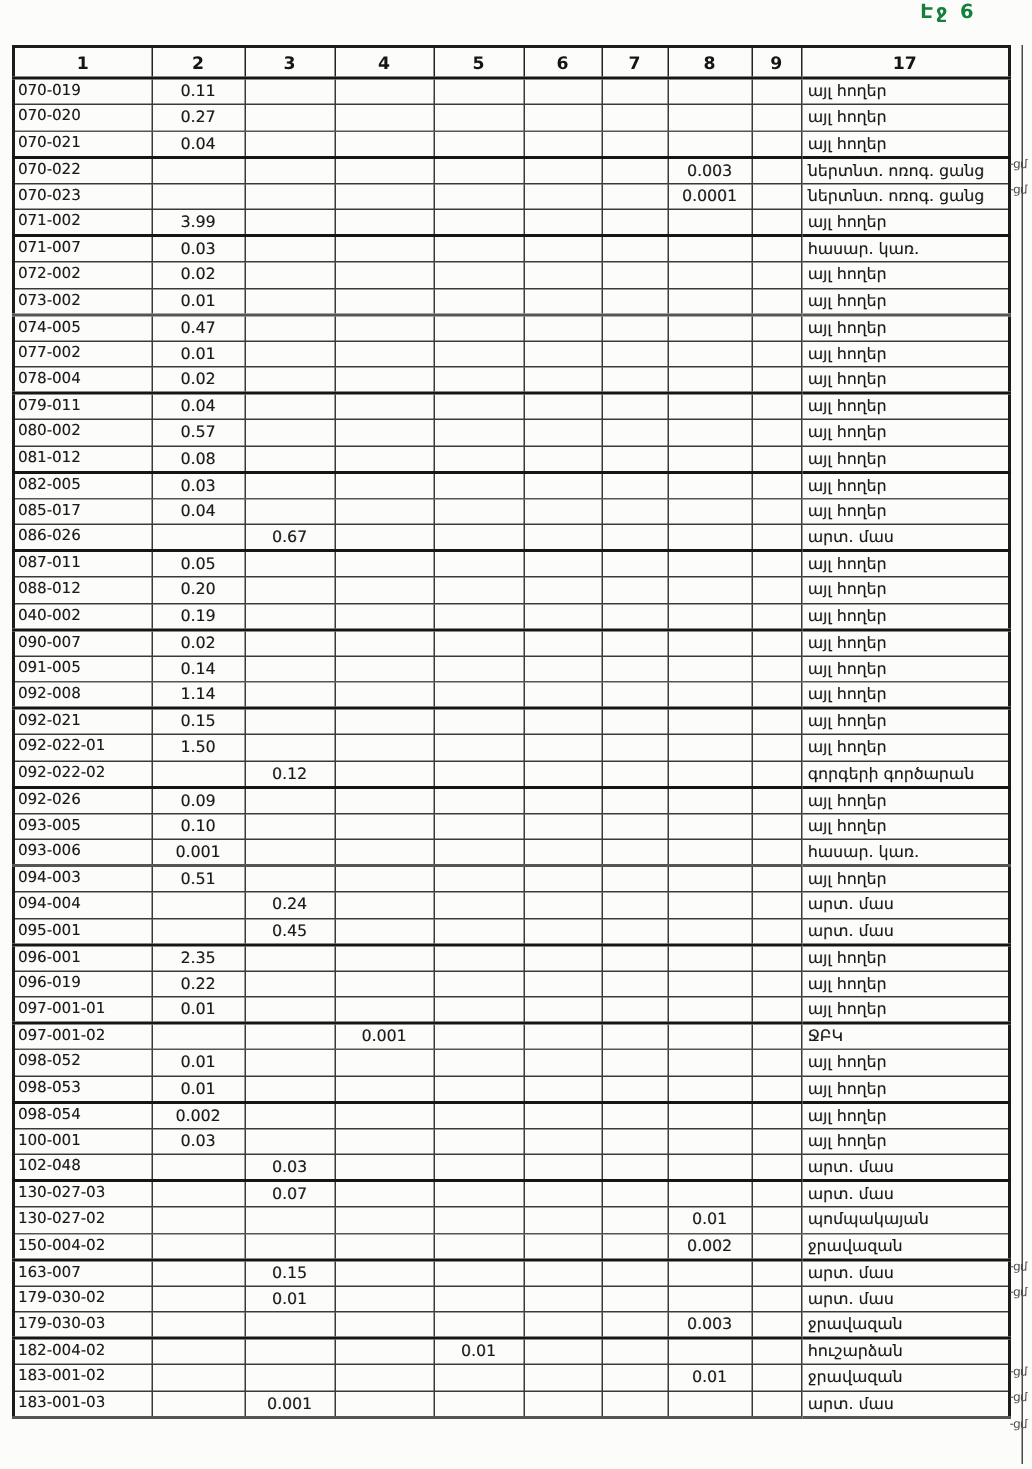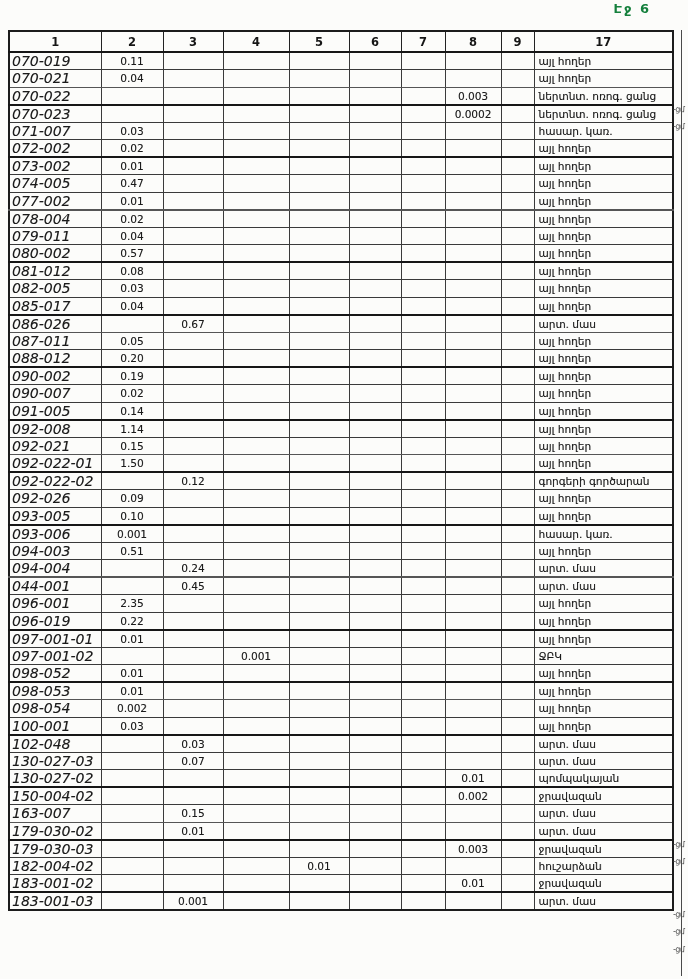--- a/index.html
+++ b/index.html
@@ -44,21 +44,21 @@
     font-size: 10.5px;
     line-height: 16px;
     padding: 0 3px;
     white-space: nowrap;
     overflow: hidden;
     text-shadow: 0.3px 0 0 rgba(0,0,0,0.35);
   }
   
   tbody tr:nth-child(3n) td { border-bottom-width: 2px; border-bottom-color: #161616; }
   tbody tr:nth-child(7n+2) td { border-bottom-color: #555; }
-  td.c0 { text-align: left; font-size: 14px; padding-left: 2px; font-style: italic; }
+  td.c0 { text-align: left; font-size: 10px; padding-left: 2px; }
   td.num { text-align: center; }
   td.c9 { text-align: left; padding-left: 4px; }
   .outer-right-line {
     position: absolute;
     left: 681px; top: 30px;
     width: 1px; height: 946px;
     background: #4a4a4a;
   }
   .margin-note {
     position: absolute;
@@ -109,20 +109,32 @@
         <td class="c2 num"></td>
         <td class="c3 num"></td>
         <td class="c4 num"></td>
         <td class="c5 num"></td>
         <td class="c6 num"></td>
         <td class="c7 num"></td>
         <td class="c8 num"></td>
         <td class="c9">այլ հողեր</td>
       </tr>
       <tr>
+        <td class="c0">070-020</td>
+        <td class="c1 num">0.27</td>
+        <td class="c2 num"></td>
+        <td class="c3 num"></td>
+        <td class="c4 num"></td>
+        <td class="c5 num"></td>
+        <td class="c6 num"></td>
+        <td class="c7 num"></td>
+        <td class="c8 num"></td>
+        <td class="c9">այլ հողեր</td>
+      </tr>
+      <tr>
         <td class="c0">070-021</td>
         <td class="c1 num">0.04</td>
         <td class="c2 num"></td>
         <td class="c3 num"></td>
         <td class="c4 num"></td>
         <td class="c5 num"></td>
         <td class="c6 num"></td>
         <td class="c7 num"></td>
         <td class="c8 num"></td>
         <td class="c9">այլ հողեր</td>
@@ -140,23 +152,35 @@
         <td class="c9">ներտնտ. ոռոգ. ցանց</td>
       </tr>
       <tr>
         <td class="c0">070-023</td>
         <td class="c1 num"></td>
         <td class="c2 num"></td>
         <td class="c3 num"></td>
         <td class="c4 num"></td>
         <td class="c5 num"></td>
         <td class="c6 num"></td>
-        <td class="c7 num">0.0002</td>
+        <td class="c7 num">0.0001</td>
         <td class="c8 num"></td>
         <td class="c9">ներտնտ. ոռոգ. ցանց</td>
+      </tr>
+      <tr>
+        <td class="c0">071-002</td>
+        <td class="c1 num">3.99</td>
+        <td class="c2 num"></td>
+        <td class="c3 num"></td>
+        <td class="c4 num"></td>
+        <td class="c5 num"></td>
+        <td class="c6 num"></td>
+        <td class="c7 num"></td>
+        <td class="c8 num"></td>
+        <td class="c9">այլ հողեր</td>
       </tr>
       <tr>
         <td class="c0">071-007</td>
         <td class="c1 num">0.03</td>
         <td class="c2 num"></td>
         <td class="c3 num"></td>
         <td class="c4 num"></td>
         <td class="c5 num"></td>
         <td class="c6 num"></td>
         <td class="c7 num"></td>
@@ -313,21 +337,21 @@
         <td class="c2 num"></td>
         <td class="c3 num"></td>
         <td class="c4 num"></td>
         <td class="c5 num"></td>
         <td class="c6 num"></td>
         <td class="c7 num"></td>
         <td class="c8 num"></td>
         <td class="c9">այլ հողեր</td>
       </tr>
       <tr>
-        <td class="c0">090-002</td>
+        <td class="c0">040-002</td>
         <td class="c1 num">0.19</td>
         <td class="c2 num"></td>
         <td class="c3 num"></td>
         <td class="c4 num"></td>
         <td class="c5 num"></td>
         <td class="c6 num"></td>
         <td class="c7 num"></td>
         <td class="c8 num"></td>
         <td class="c9">այլ հողեր</td>
       </tr>
@@ -457,21 +481,21 @@
         <td class="c2 num">0.24</td>
         <td class="c3 num"></td>
         <td class="c4 num"></td>
         <td class="c5 num"></td>
         <td class="c6 num"></td>
         <td class="c7 num"></td>
         <td class="c8 num"></td>
         <td class="c9">արտ. մաս</td>
       </tr>
       <tr>
-        <td class="c0">044-001</td>
+        <td class="c0">095-001</td>
         <td class="c1 num"></td>
         <td class="c2 num">0.45</td>
         <td class="c3 num"></td>
         <td class="c4 num"></td>
         <td class="c5 num"></td>
         <td class="c6 num"></td>
         <td class="c7 num"></td>
         <td class="c8 num"></td>
         <td class="c9">արտ. մաս</td>
       </tr>

